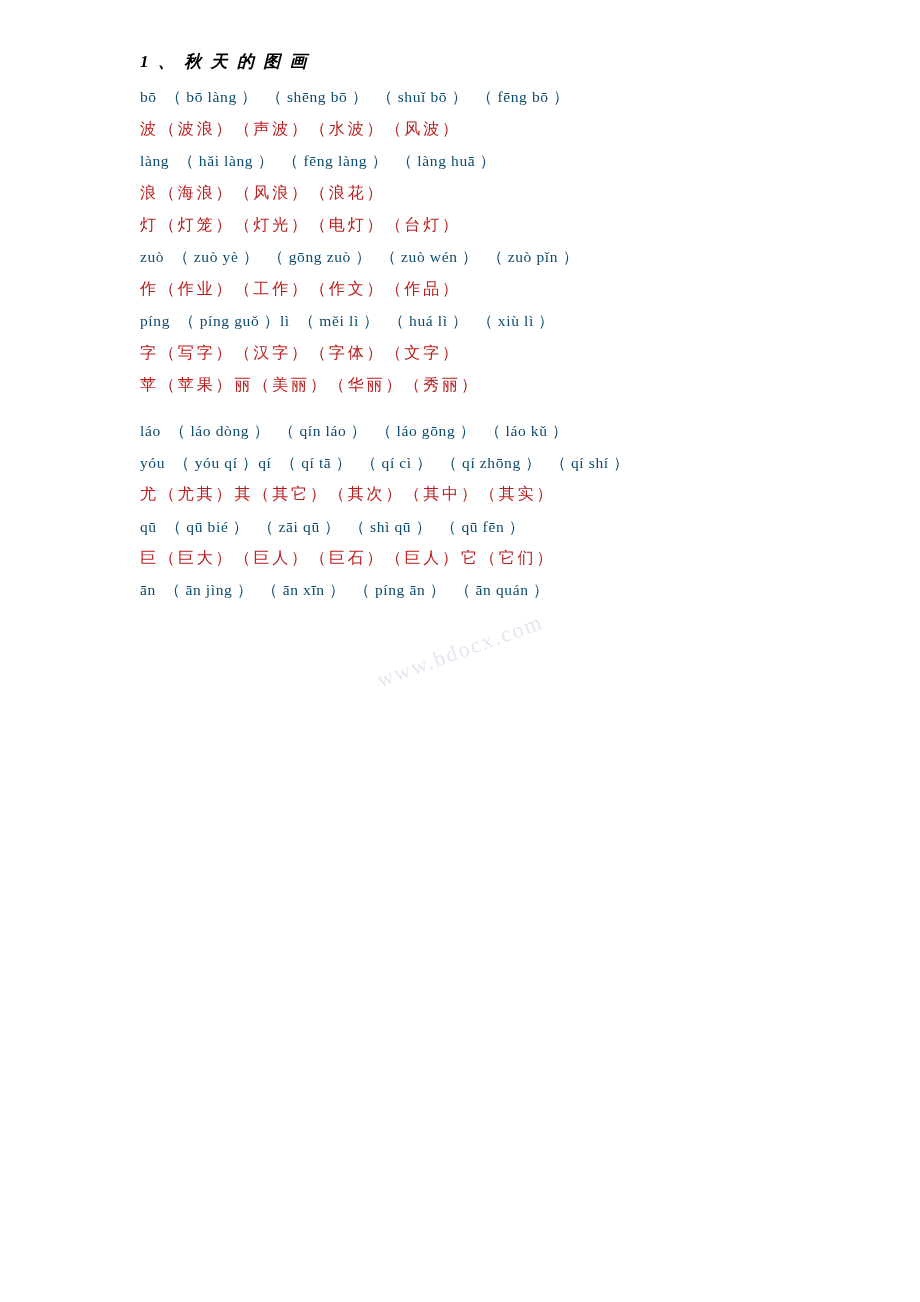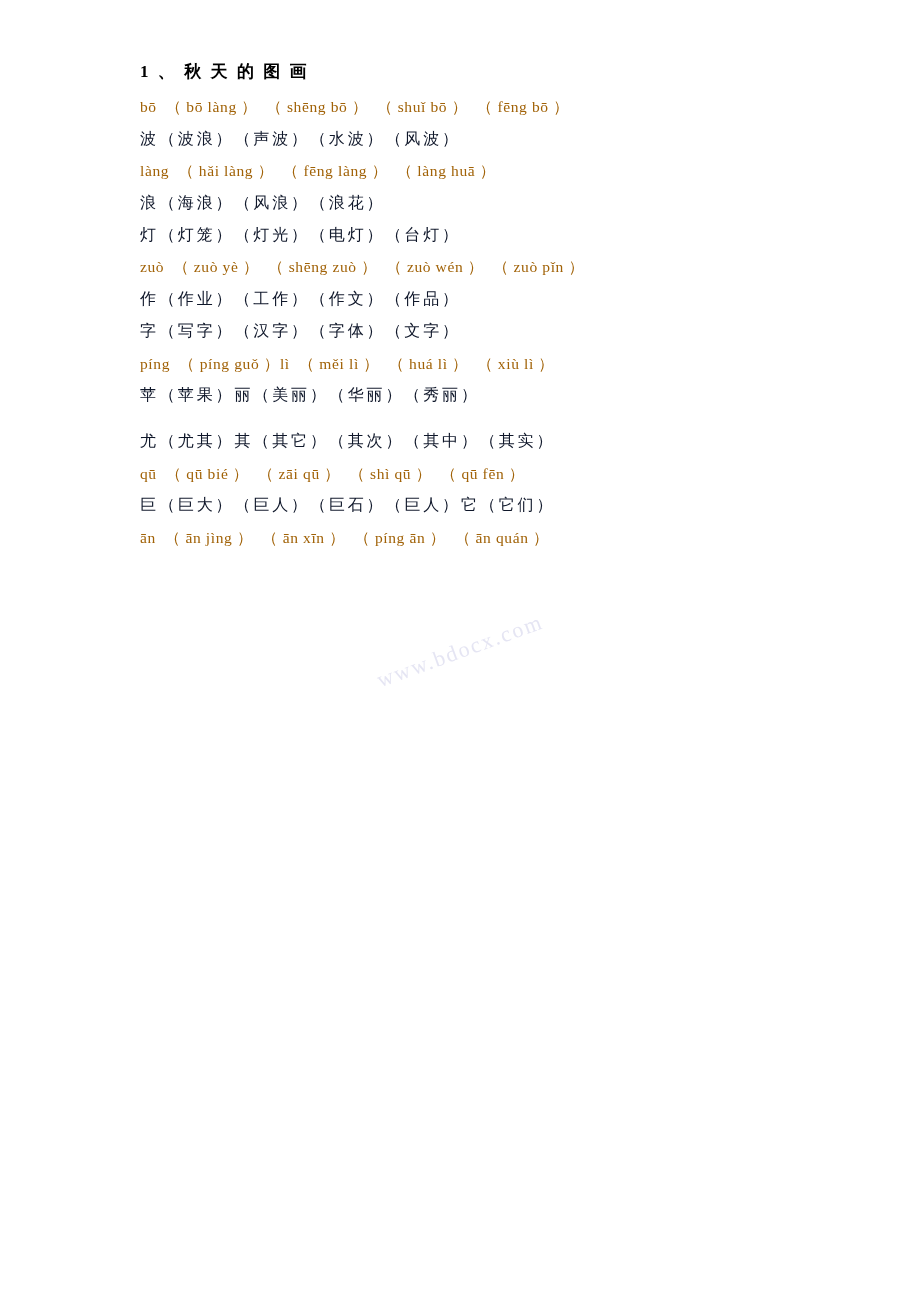--- a/index.html
+++ b/index.html
@@ -22,33 +22,34 @@
     }
     .line {
       display: block;
       margin-bottom: 2px;
       letter-spacing: 0.02em;
       white-space: pre-wrap;
     }
     .section-title {
       font-size: 17px;
       font-weight: bold;
-      margin-top: 16px;
+      margin-top: 6px;
       margin-bottom: 4px;
       letter-spacing: 0.15em;
+      font-style: italic;
     }
     .pinyin-line {
       font-size: 15.5px;
       letter-spacing: 0.04em;
-      color: #a16207;
+      color: #0c4a6e;
     }
     .chinese-line {
       font-size: 16px;
       letter-spacing: 0.18em;
-      color: #0f172a;
+      color: #b91c1c;
     }
     .spacer {
       height: 14px;
     }
     .watermark {
       position: absolute;
       top: 50%;
       left: 50%;
       transform: translate(-50%, -50%) rotate(-20deg);
       font-size: 22px;
@@ -63,25 +64,27 @@
 </head>
 <body>
 
 <div class="content-block">
     <div class="line section-title">1 、 秋 天 的 图 画</div>
     <div class="line pinyin-line">bō  （ bō làng ）  （ shēng bō ）  （ shuǐ bō ）  （ fēng bō ）</div>
     <div class="line chinese-line">波（波浪）（声波）（水波）（风波）</div>
     <div class="line pinyin-line">làng  （ hǎi làng ）  （ fēng làng ）  （ làng huā ）</div>
     <div class="line chinese-line">浪（海浪）（风浪）（浪花）</div>
     <div class="line chinese-line">灯（灯笼）（灯光）（电灯）（台灯）</div>
-    <div class="line pinyin-line">zuò  （ zuò yè ）  （ shēng zuò ）  （ zuò wén ）  （ zuò pǐn ）</div>
+    <div class="line pinyin-line">zuò  （ zuò yè ）  （ gōng zuò ）  （ zuò wén ）  （ zuò pǐn ）</div>
     <div class="line chinese-line">作（作业）（工作）（作文）（作品）</div>
+    <div class="line pinyin-line">píng  （ píng guǒ ）lì  （ měi lì ）  （ huá lì ）  （ xiù lì ）</div>
     <div class="line chinese-line">字（写字）（汉字）（字体）（文字）</div>
-    <div class="line pinyin-line">píng  （ píng guǒ ）lì  （ měi lì ）  （ huá lì ）  （ xiù lì ）</div>
     <div class="line chinese-line">苹（苹果）丽（美丽）（华丽）（秀丽）</div>
     <div class="spacer"></div>
+    <div class="line pinyin-line">láo  （ láo dòng ）  （ qín láo ）  （ láo gōng ）  （ láo kǔ ）</div>
+    <div class="line pinyin-line">yóu  （ yóu qí ）qí  （ qí tā ）  （ qí cì ）  （ qí zhōng ）  （ qí shí ）</div>
     <div class="line chinese-line">尤（尤其）其（其它）（其次）（其中）（其实）</div>
     <div class="line pinyin-line">qū  （ qū bié ）  （ zāi qū ）  （ shì qū ）  （ qū fēn ）</div>
     <div class="line chinese-line">巨（巨大）（巨人）（巨石）（巨人）它（它们）</div>
     <div class="line pinyin-line">ān  （ ān jìng ）  （ ān xīn ）  （ píng ān ）  （ ān quán ）</div>
   </div>
 
 <div class="watermark">www.bdocx.com</div>
 
 </body></html>

